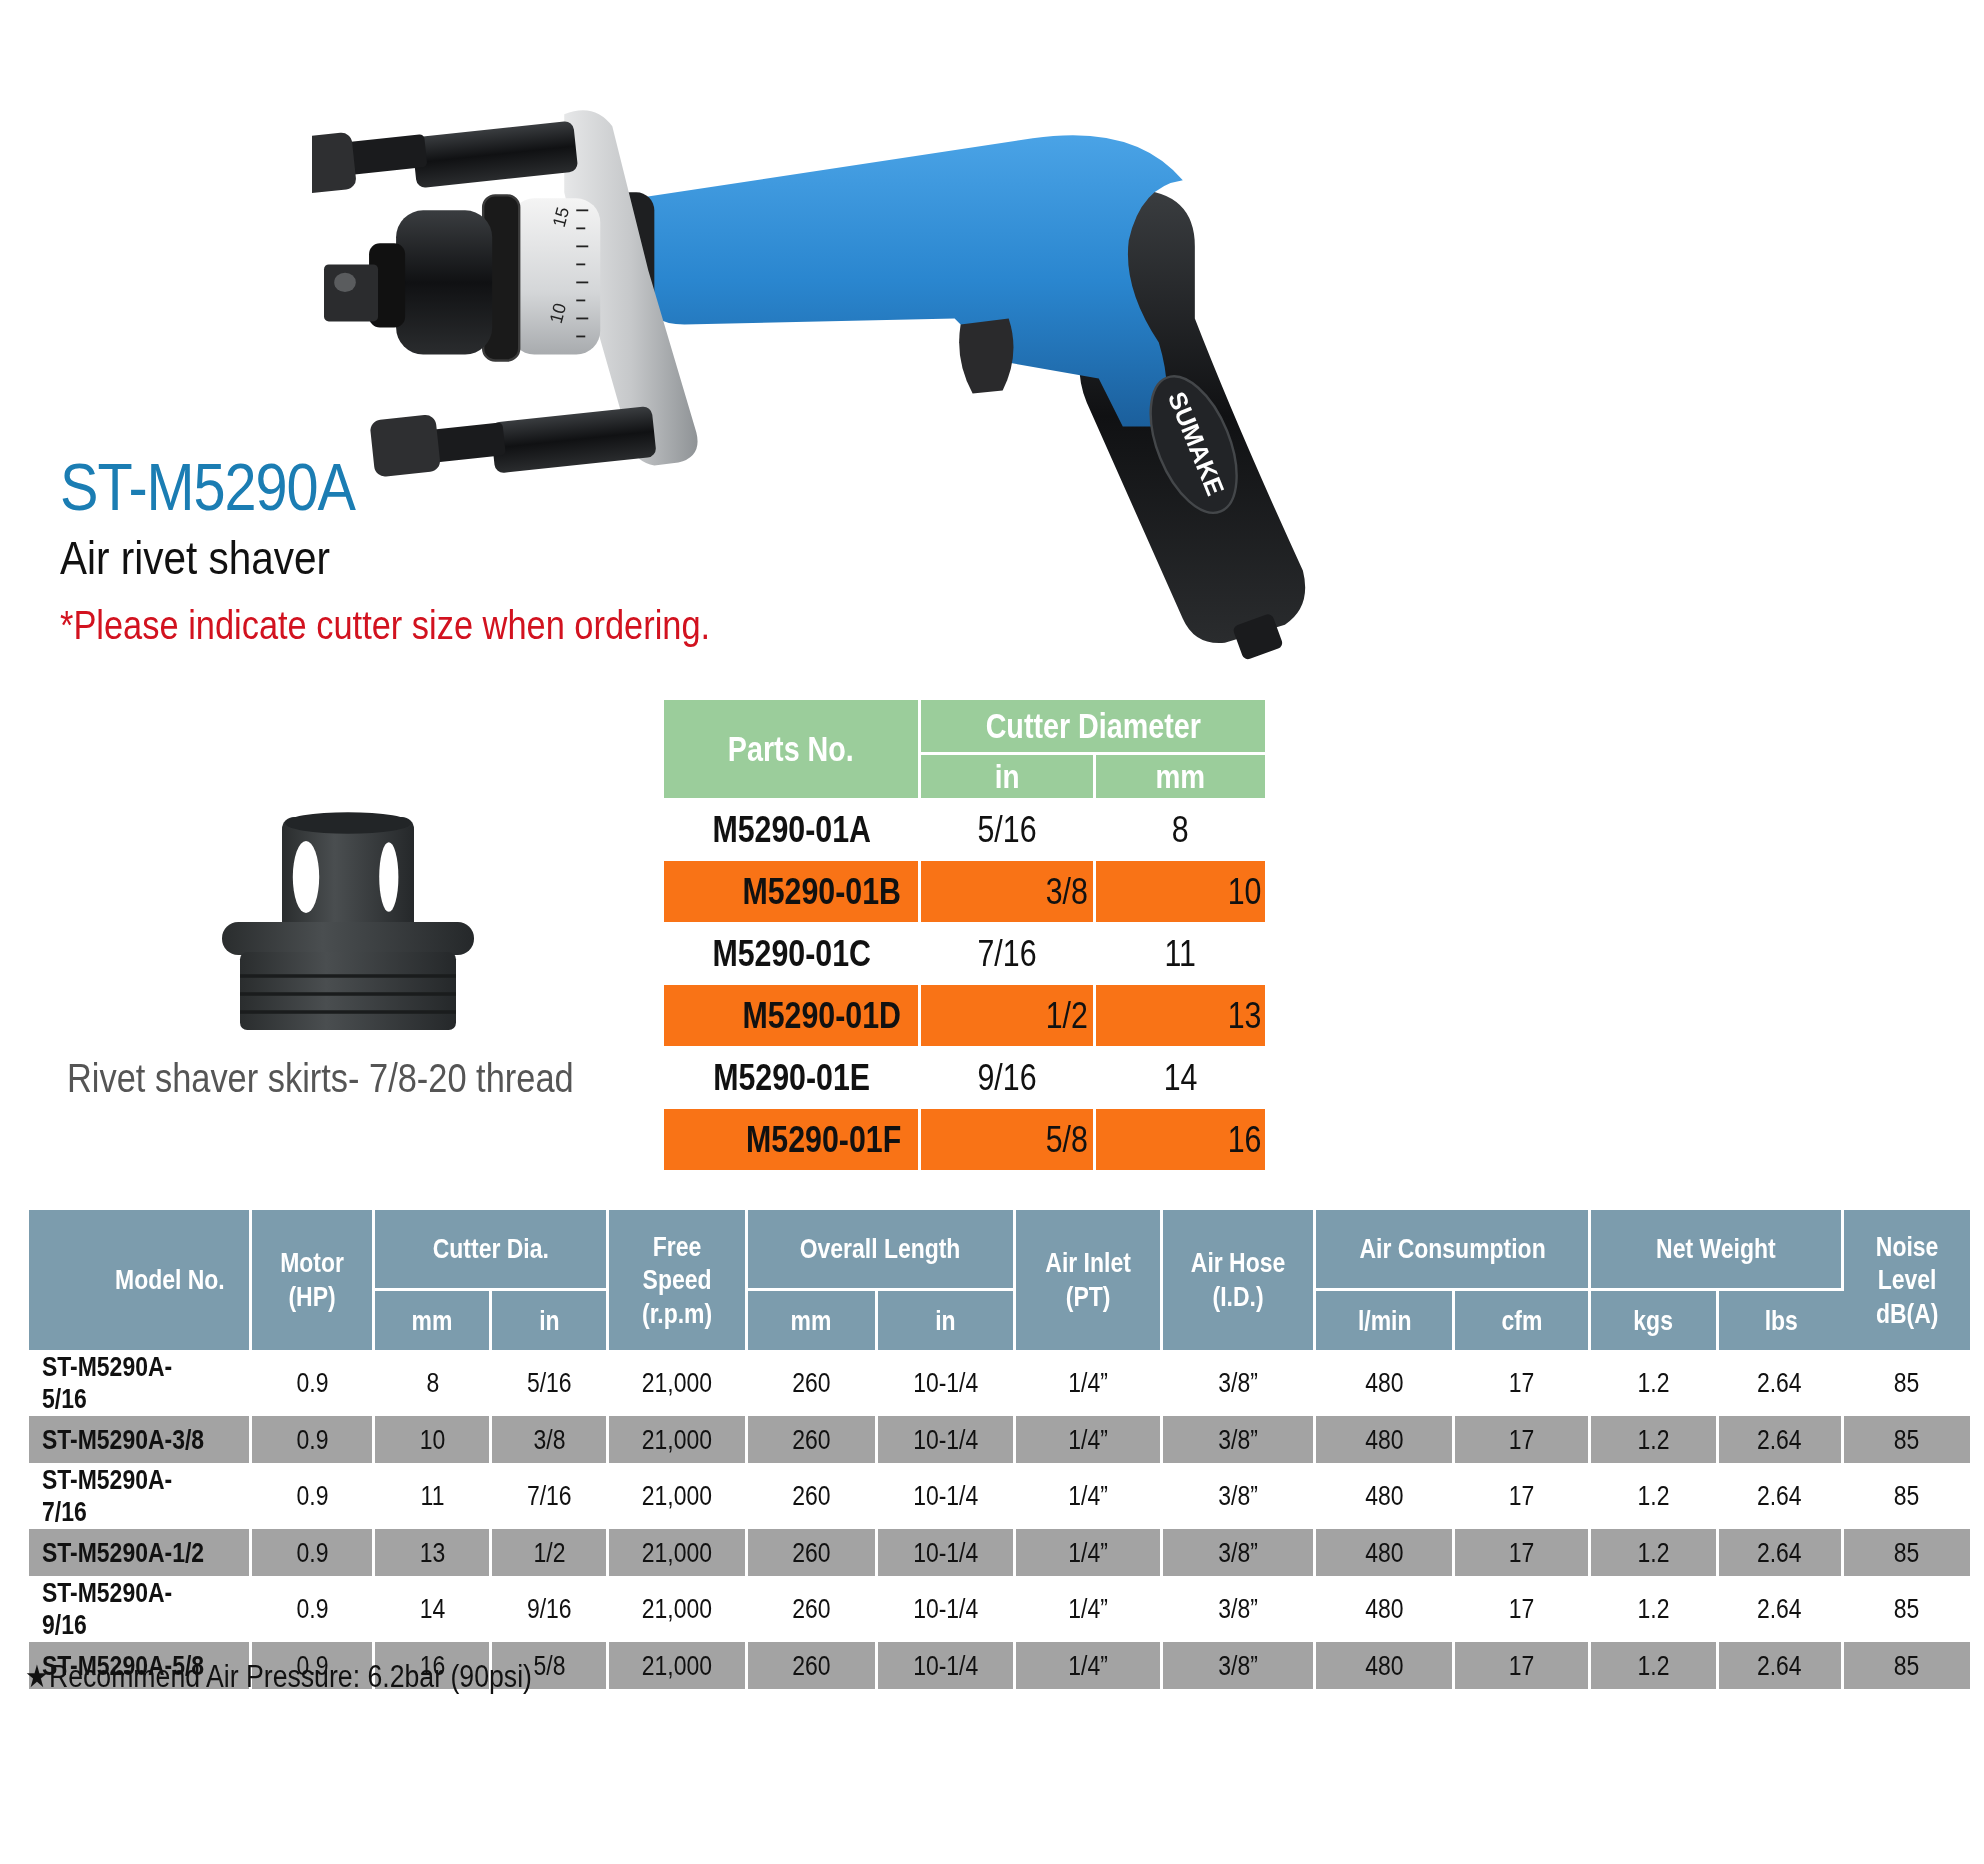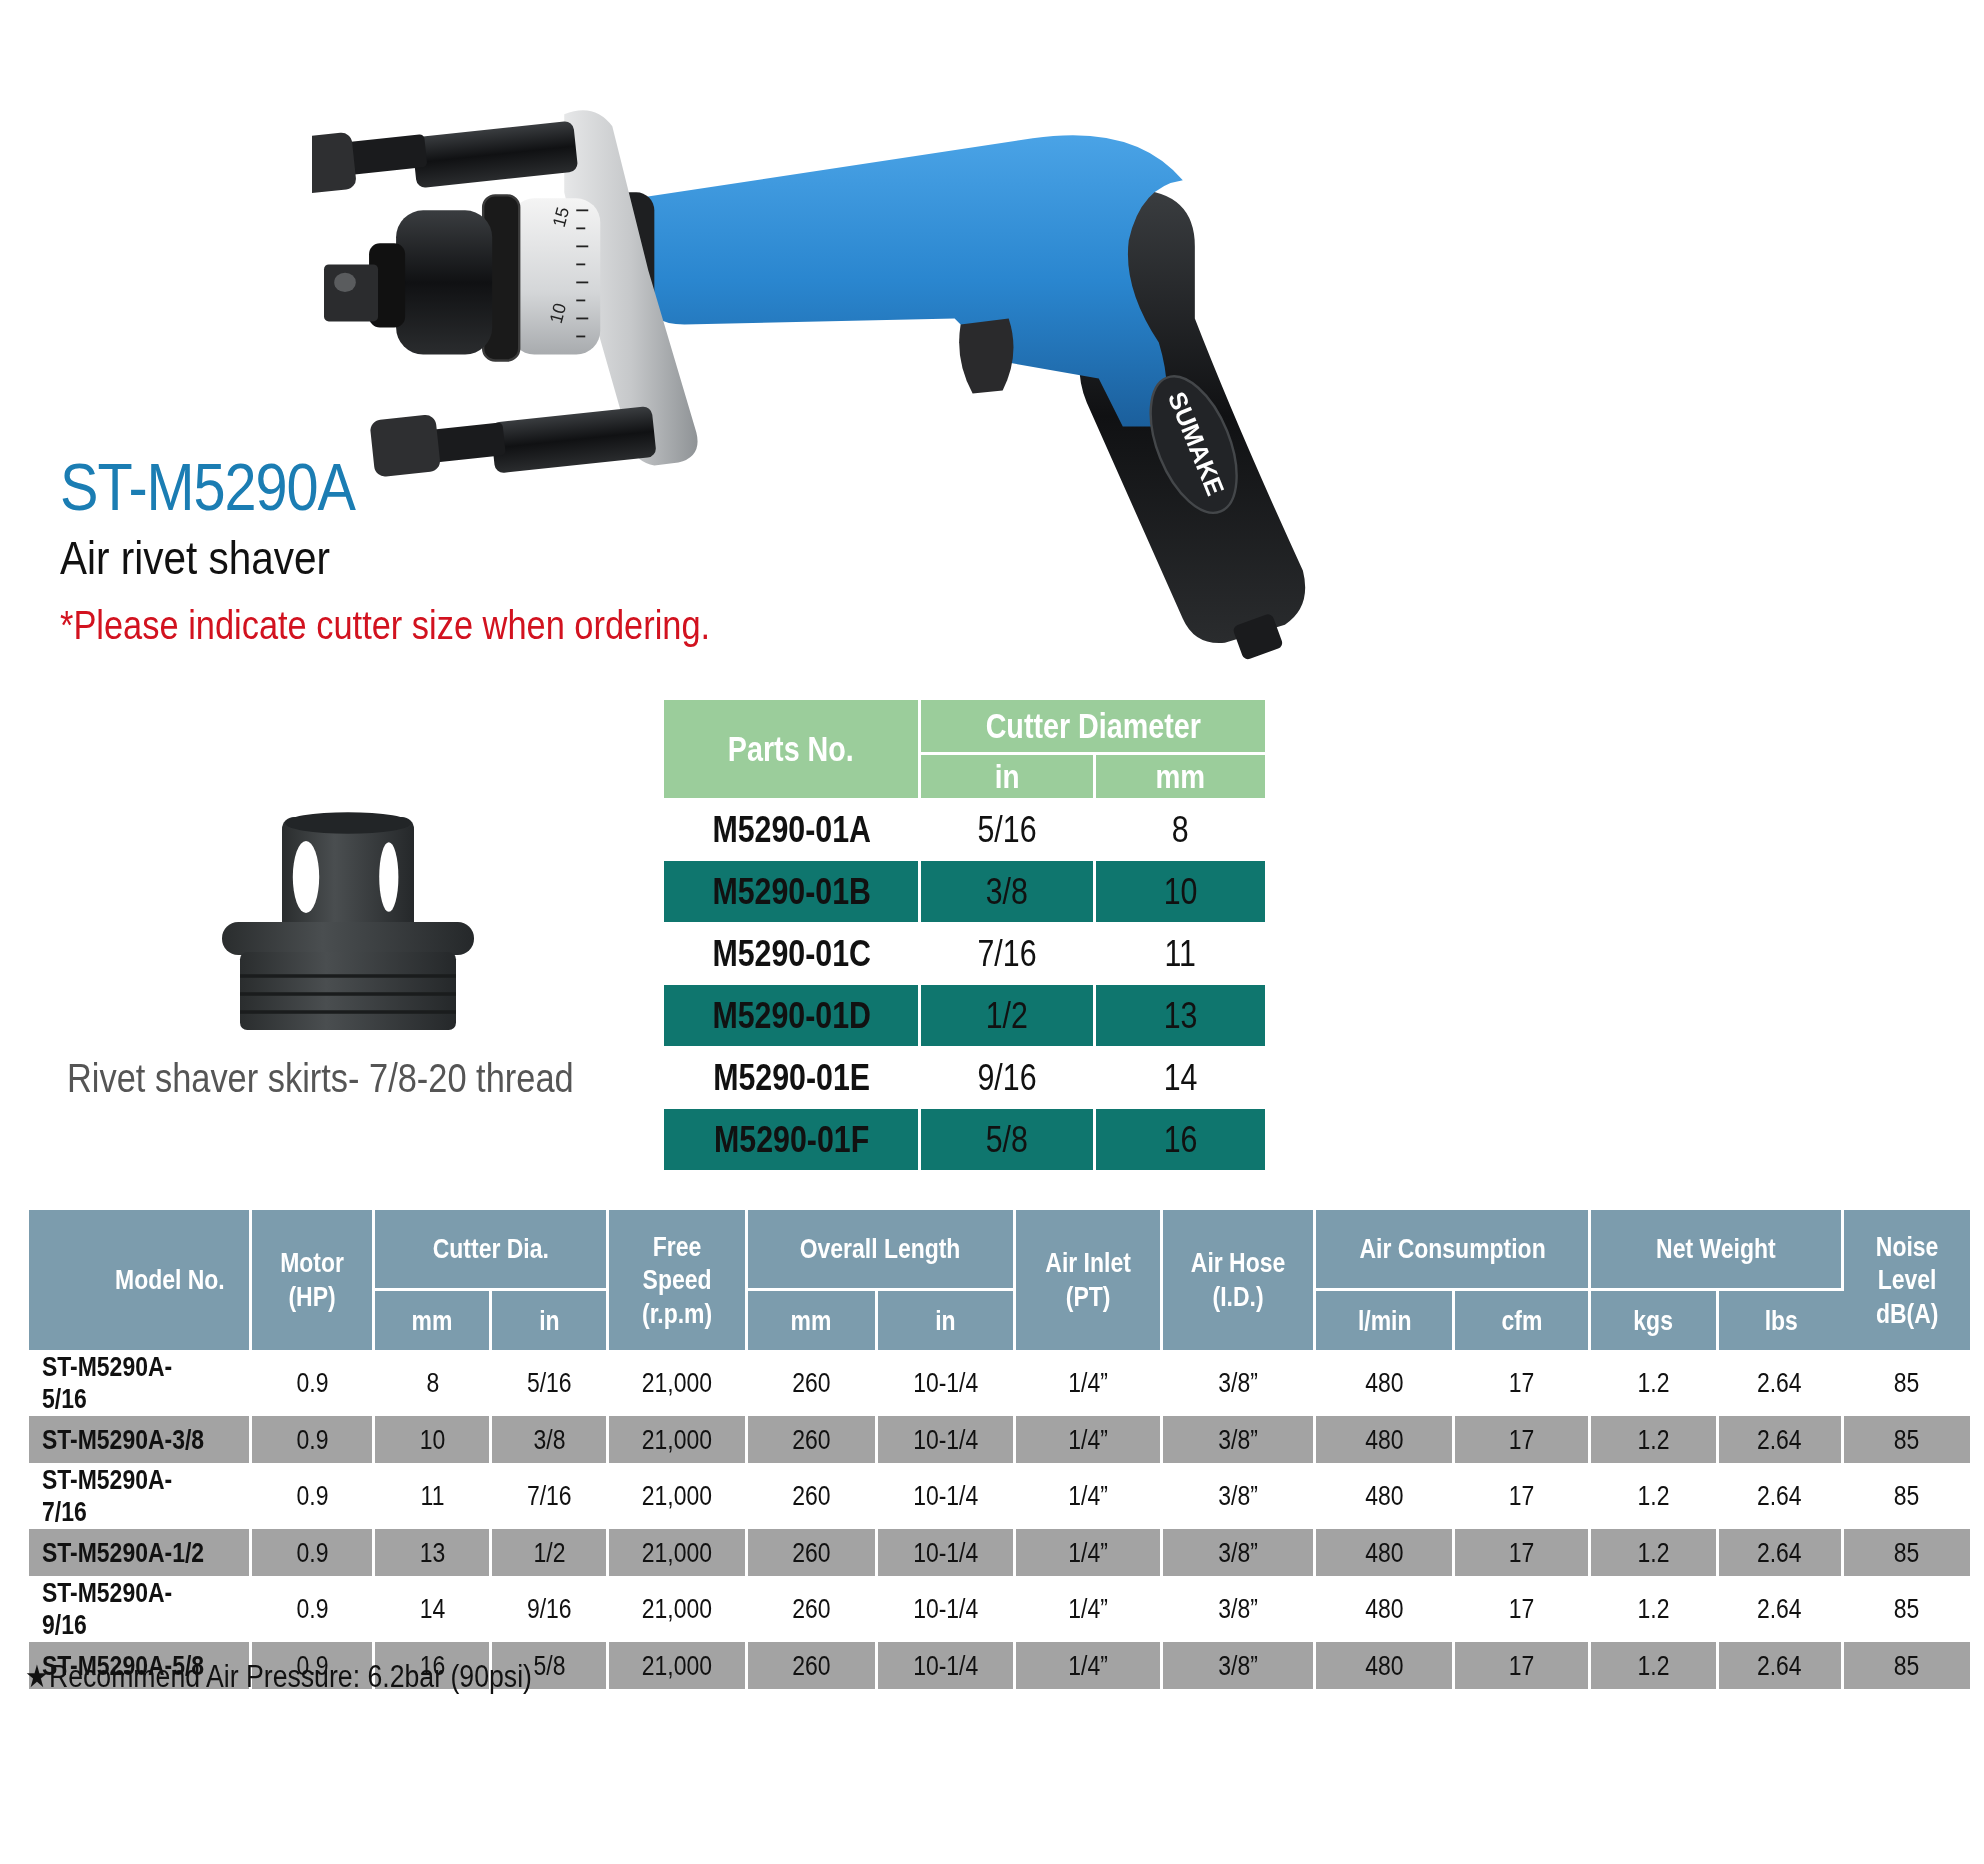--- a/index.html
+++ b/index.html
@@ -26,21 +26,21 @@
   
   .parts { left:664px; top:700px; width:601px; }
   .parts table { border-collapse:separate; border-spacing:0; width:601px; table-layout:fixed; }
   .parts th { background:#9bcd9b; color:#fff; font-weight:bold; font-size:35px; padding:0;
               border-right:3.6px solid #fff; }
   .parts th:last-child { border-right:none; }
   .parts .sub th { border-top:3.6px solid #fff; height:38px; font-size:34px; }
   .parts td { height:61px; font-size:37px; text-align:center; color:#111; padding:0;
               border-right:3.6px solid #fff; border-top:1.2px solid #fff; }
   .parts td:last-child { border-right:none; }
-  .parts tr.alt td { background:#0f766e; }
+  .parts tr.alt td { background:#f97316;text-align:right; }
   .parts td.pn { font-weight:bold; }
   .narrow { display:inline-block; transform:scaleX(0.82); }
 
   
   .specs { left:29px; top:1210px; width:1941px; }
   .specs table { border-collapse:separate; border-spacing:0; width:1941px; table-layout:fixed; }
   .specs th { background:#7c9cad; color:#fff; font-weight:bold; font-size:28px; padding:0;
               border-right:3px solid #fff; line-height:1.2; }
   .specs th:last-child { border-right:none; }
   .specs tr.h2 th { border-top:3px solid #fff; height:59px; }

